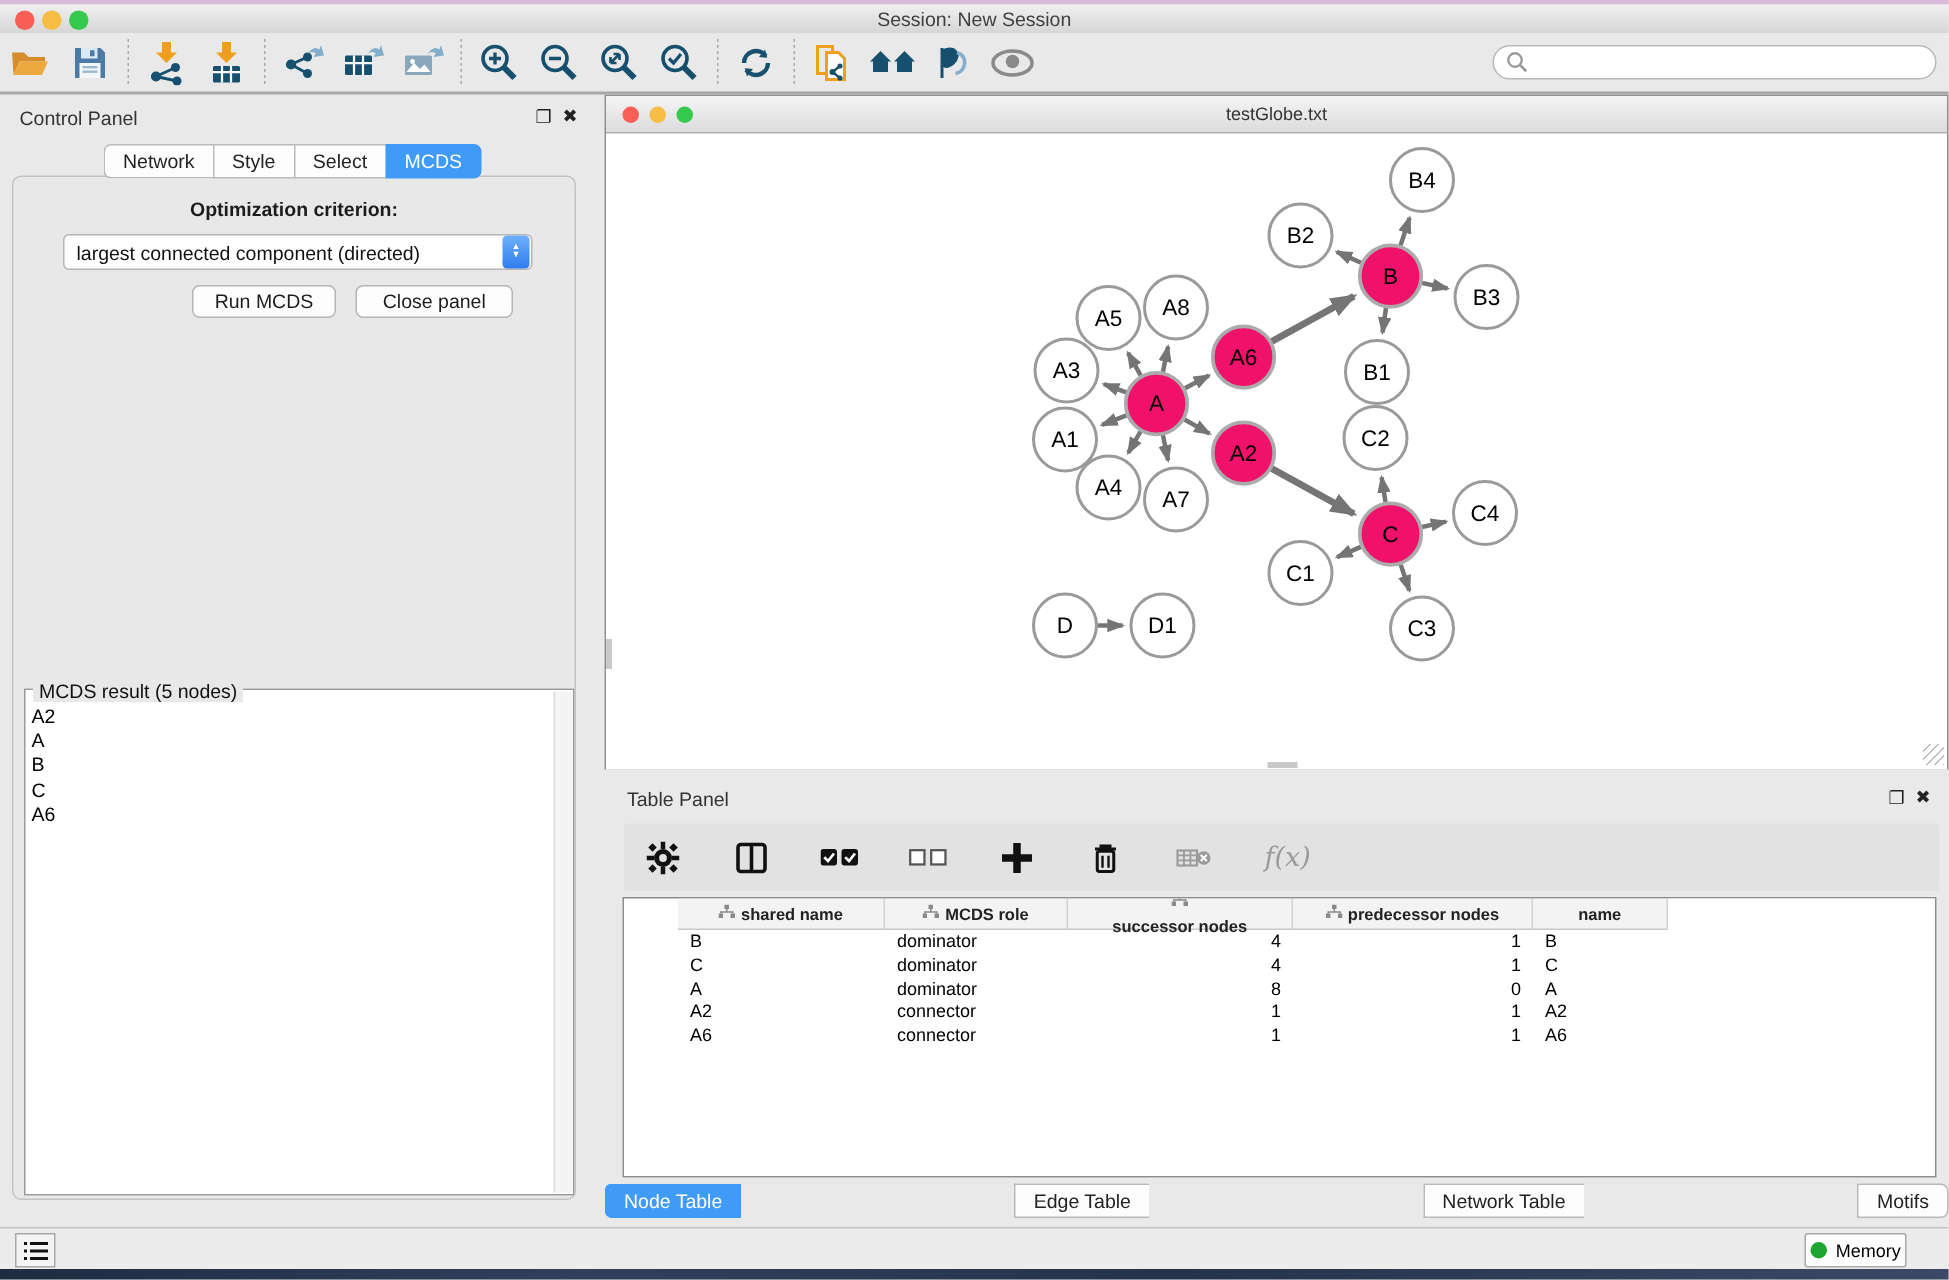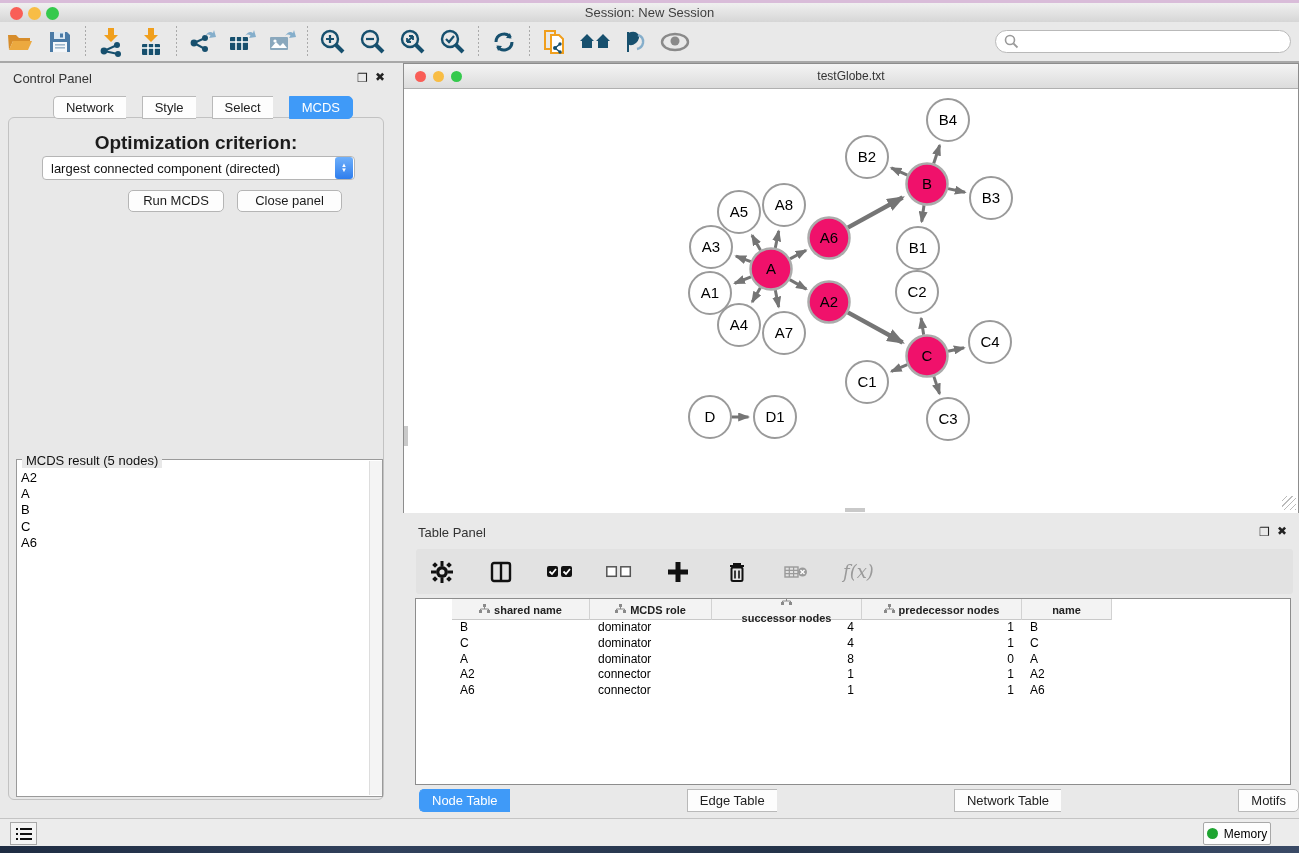--- a/index.html
+++ b/index.html
@@ -22,27 +22,27 @@
     background-image:linear-gradient(#aaa 50%, transparent 50%); background-size:1px 4px; }
   #search-box { right:8px; top:30px; width:296px; height:23px; background:#fff; border:1px solid #b9b9b9;
     border-radius:12px; display:flex; align-items:center; padding-left:8px; }
 
   
   #cp-title { left:13px; top:71px; font-size:13px; color:#333; }
   #cp-max { left:357px; top:72px; } #cp-close { left:375px; top:71px; }
   .winbtn { font-size:12px; color:#222; line-height:12px; }
   #cp-tabs { left:0px; top:96px; width:390px; display:flex; justify-content:center; }
   .tab-btn { font-size:13px; color:#222; background:#fdfdfd; border:1px solid #b9b9b9; border-right:none;
-    padding:3px 12px; line-height:15px;margin-left:16px; }
+    padding:3px 12px; line-height:15px; }
   .tab-btn:first-child { border-radius:5px 0 0 5px; }
   .tab-btn:last-child { border-radius:0 5px 5px 0; border-right:1px solid #b9b9b9; }
   .tab-btn.active { background:#3f9af8; border-color:#3f9af8; color:#fff; }
   #cp-panel { left:8px; top:117px; width:376px; height:683px; border:1px solid #c2c2c2; border-radius:6px;
     background:#e8e8e8; }
-  #opt-label { left:0; top:132px; width:392px; text-align:center; font-size:19px; font-weight:600; color:#1c1c1c; }
+  #opt-label { left:0; top:132px; width:392px; text-align:center; font-size:13px; font-weight:600; color:#1c1c1c; }
   #criterion { left:42px; top:156px; width:313px; height:24px; background:#fff; border:1px solid #b5b5b5;
     border-radius:4px; display:flex; align-items:center; }
   #criterion .val { font-size:13px; color:#111; padding-left:8px; flex:1; }
   #criterion .stepper { width:18px; height:22px; border-radius:3px; margin-right:1px;
     background:linear-gradient(#6fb0fb,#2e7ded); display:flex; flex-direction:column; align-items:center;
     justify-content:center; color:#fff; font-size:6px; line-height:5px; }
   .push-btn { background:#fdfdfd; border:1px solid #b5b5b5; border-radius:5px; font-size:13px; color:#1c1c1c;
     text-align:center; line-height:20px; height:22px;margin-left:36px; }
   #run-btn { left:92px; top:190px; width:96px; }
   #closep-btn { left:201px; top:190px; width:105px; }

